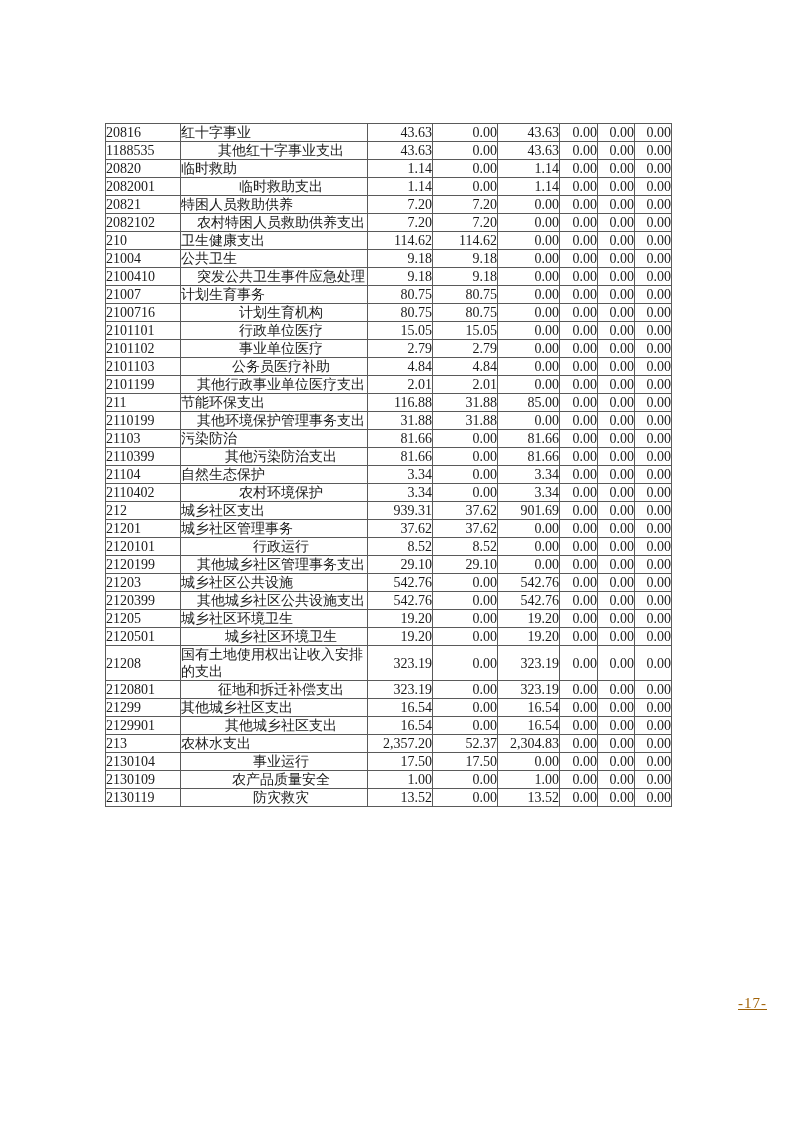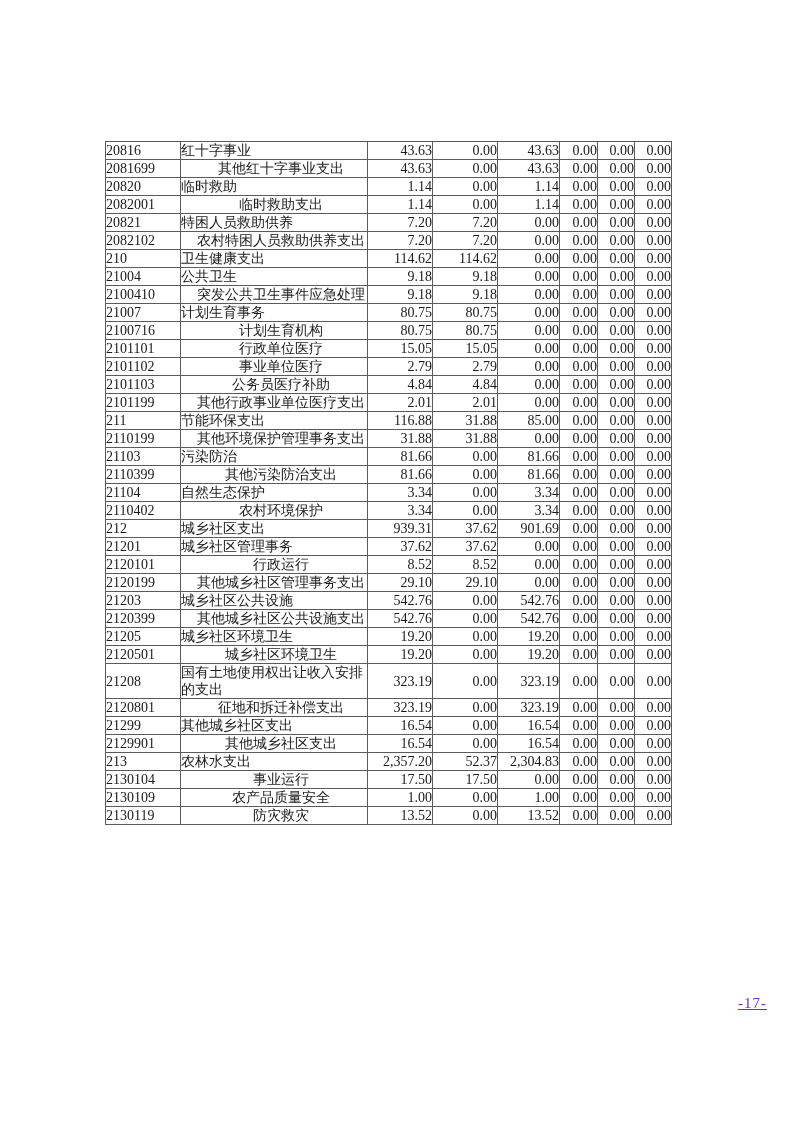--- a/index.html
+++ b/index.html
@@ -12,21 +12,21 @@
     width: 793px;
     height: 1122px;
     background: #ffffff;
     font-family: "Liberation Serif", "DejaVu Serif", serif;
     color: #1a1a1a;
     overflow: hidden;
   }
   table.budget {
     position: absolute;
     left: 105px;
-    top: 141px;
+    top: 123px;
     border-collapse: collapse;
     table-layout: fixed;
     width: 566px;
     font-size: 14px;
   }
   table.budget td {
     border: 1px solid #5a5a5a;
     line-height: 17px;
     padding: 0;
     vertical-align: middle;
@@ -53,21 +53,21 @@
     padding-right: 8px;
     padding-left: 2px;
     white-space: nowrap;
   }
   .page-number {
     position: absolute;
     left: 738px;
     top: 995px;
     font-size: 15px;
     letter-spacing: 1px;
-    color: #6d28d9;
+    color: #a16207;
     text-decoration: underline;
   }
 </style>
 </head>
 <body>
 
 <div class="page">
 
   <table class="budget">
     <colgroup>
@@ -85,21 +85,21 @@
           <td class="col-code">20816</td>
           <td class="col-name">红十字事业</td>
           <td class="col-num">43.63</td>
           <td class="col-num">0.00</td>
           <td class="col-num">43.63</td>
           <td class="col-num">0.00</td>
           <td class="col-num">0.00</td>
           <td class="col-num">0.00</td>
         </tr>
         <tr>
-          <td class="col-code">2081699</td>
+          <td class="col-code">1188535</td>
           <td class="col-name indent-1">其他红十字事业支出</td>
           <td class="col-num">43.63</td>
           <td class="col-num">0.00</td>
           <td class="col-num">43.63</td>
           <td class="col-num">0.00</td>
           <td class="col-num">0.00</td>
           <td class="col-num">0.00</td>
         </tr>
         <tr>
           <td class="col-code">20820</td>

